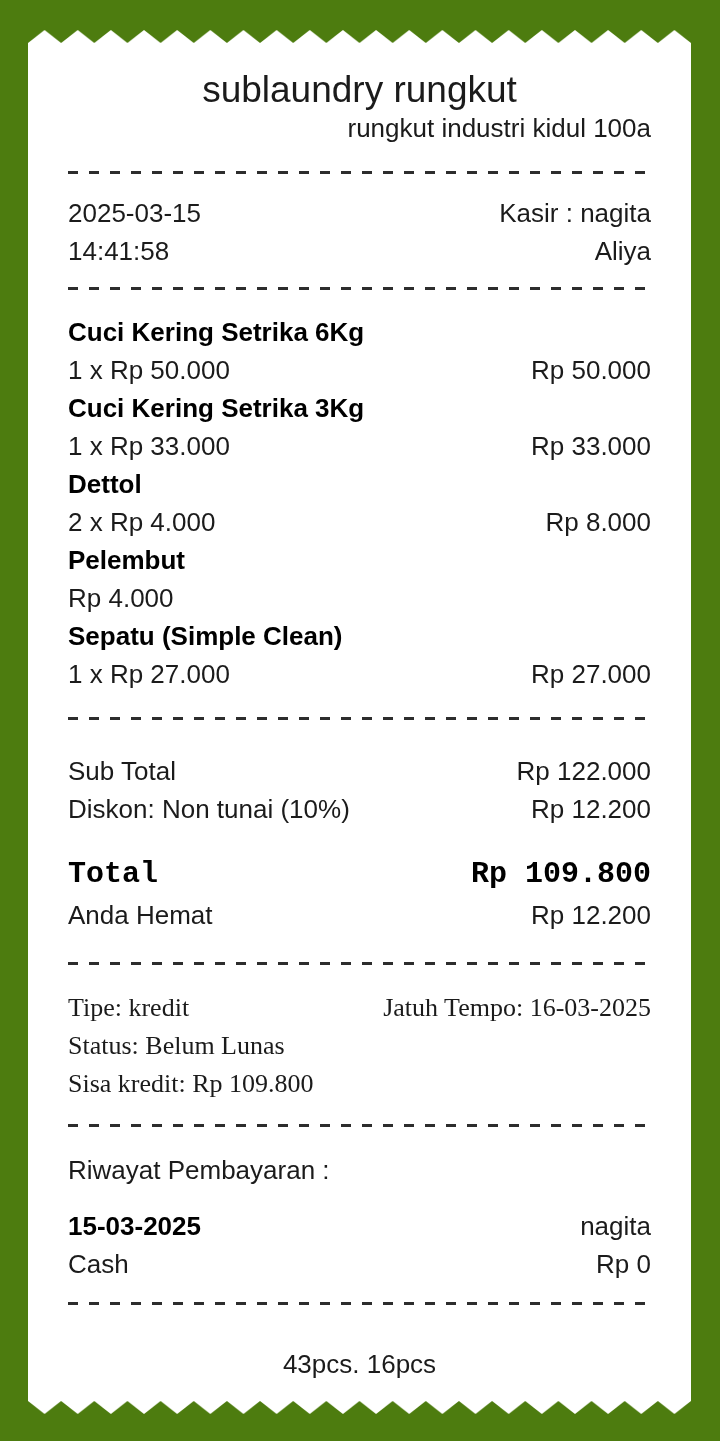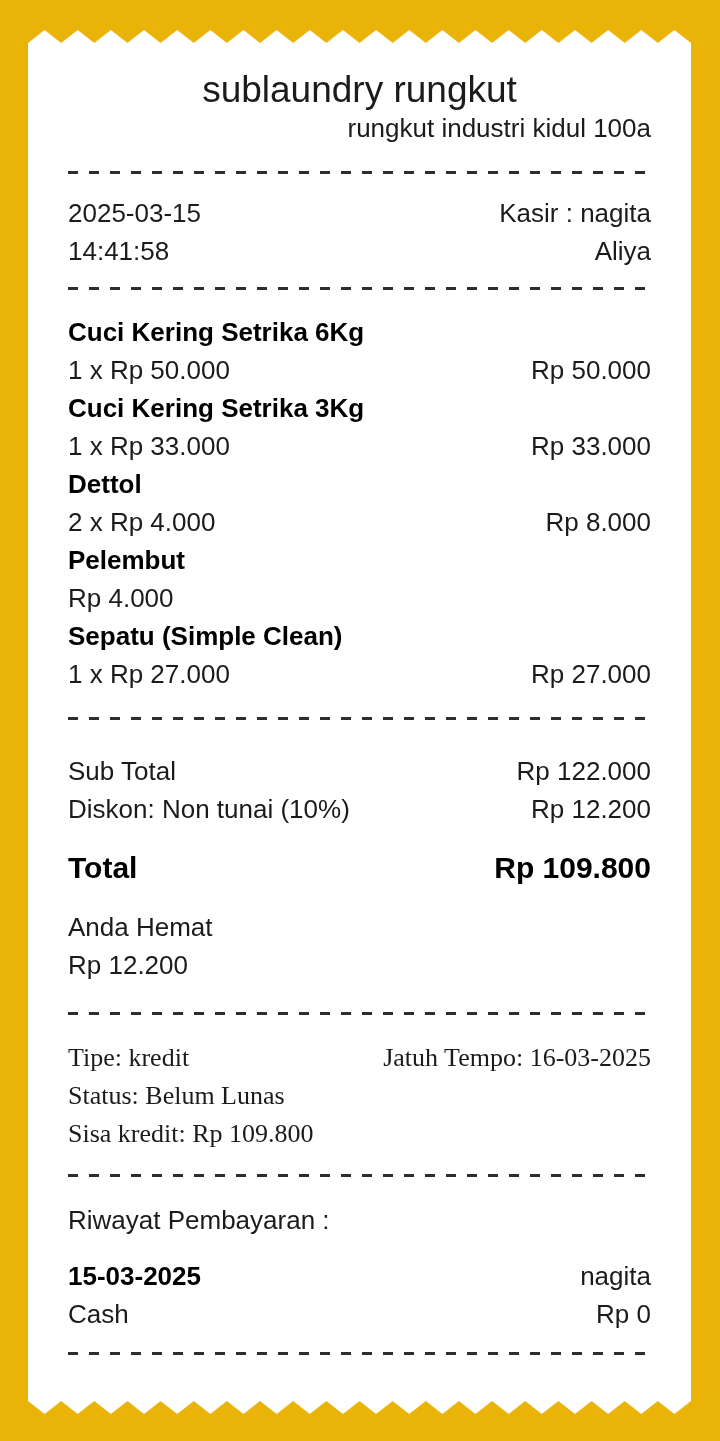--- a/index.html
+++ b/index.html
@@ -8,21 +8,21 @@
     background: #000000;
     width: 720px;
     height: 1441px;
     overflow: hidden;
     font-family: "Liberation Sans", sans-serif;
   }
   .stage {
     position: relative;
     width: 720px;
     height: 1441px;
-    background: #eab308;
+    background: #4d7c0f;
   }
   .receipt {
     position: absolute;
     left: 28px;
     top: 30px;
     width: 663px;
   }
   .zigzag {
     display: block;
     width: 663px;
@@ -69,27 +69,28 @@
   .info-block { margin-top: 20px; }
   .items-block { margin-top: 23px; }
   .item-name {
     font-weight: bold;
     color: #000000;
     font-size: 26px;
     line-height: 38px;
   }
   .totals-block { margin-top: 32px; }
   .total-row {
-    margin-top: 20px;
+    margin-top: 26px;
     font-weight: bold;
     color: #000000;
     font-size: 30px;
     line-height: 40px;
-  }
-  .savings-row { margin-top: 20px; flex-direction: column; }
+    font-family: Liberation Mono, monospace;
+  }
+  .savings-row { margin-top: 2px; }
   .credit-block { margin-top: 24px; font-family: Liberation Serif, serif; }
   .history-title {
     margin-top: 24px;
     font-size: 26px;
     line-height: 38px;
   }
   .history-block { margin-top: 18px; }
   .bold { font-weight: bold; color: #000000; }
   .footer {
     margin-top: 40px;

